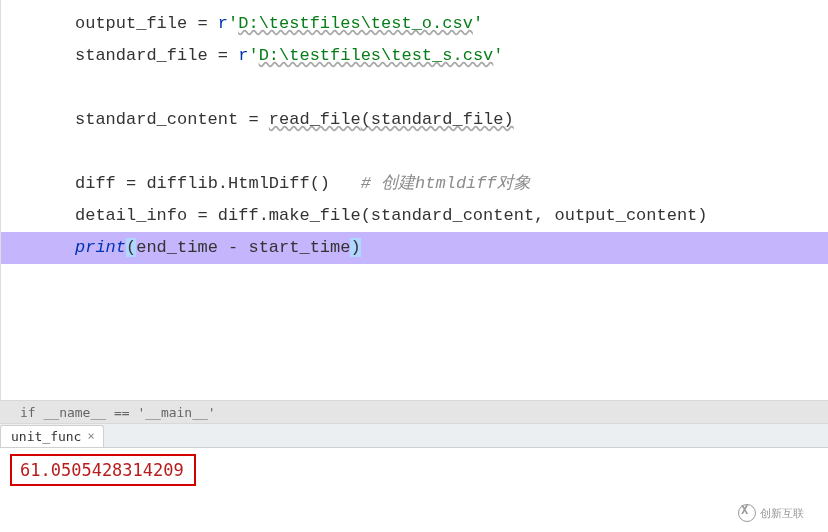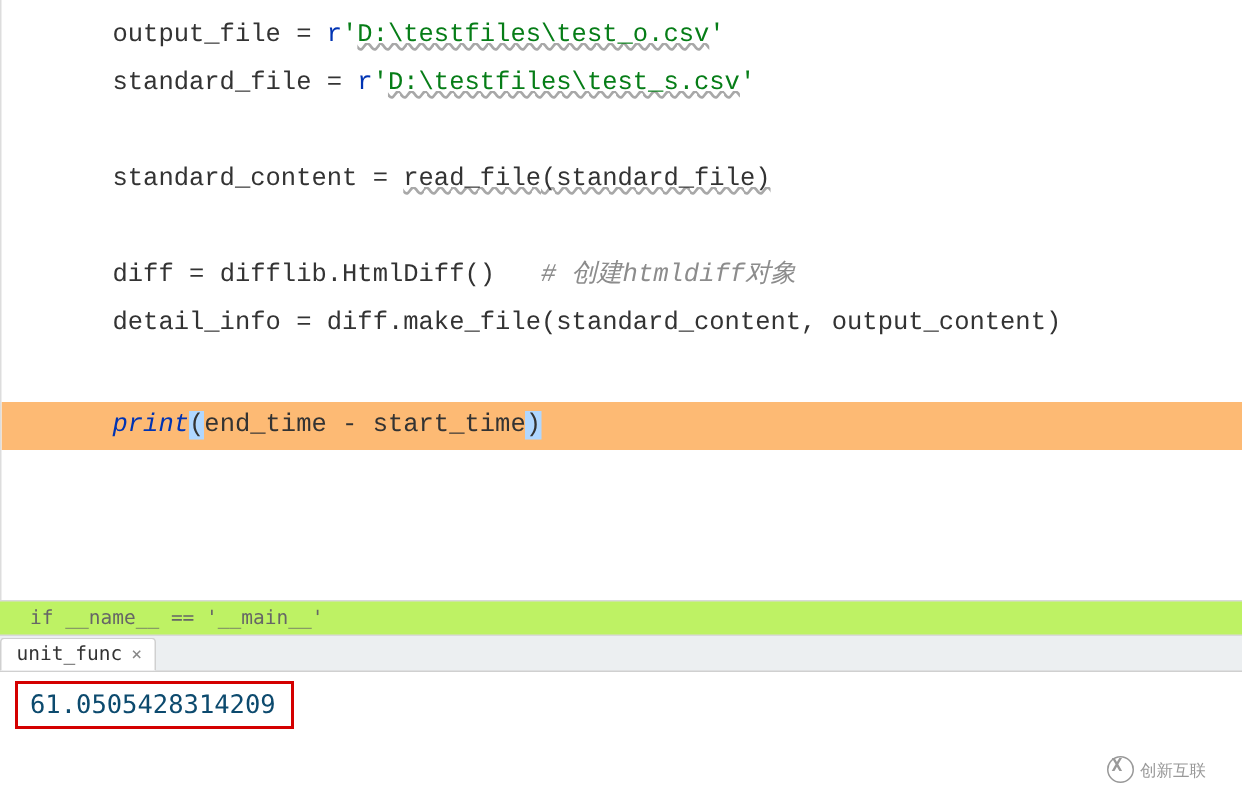--- a/index.html
+++ b/index.html
@@ -22,22 +22,21 @@
   .code-line {
     padding: 2px 0 2px 74px;
     white-space: pre;
     font-family: "Consolas", "Courier New", monospace;
     font-size: 17px;
     line-height: 28px;
     color: #333;
     position: relative;
   }
   .code-line.highlight {
-    background: #fdba74;
-    margin-top: 36px;
+    background: #c4b5fd;
   }
   .s-string { color: #067d17; }
   .s-rawprefix { color: #0033b3; }
   .s-comment { color: #8c8c8c; font-style: italic; }
   .s-builtin { color: #0033b3; font-style: italic; }
   .s-func { color: #333; }
   .s-ident { color: #333; }
   .s-punc { color: #333; }
   .s-sel {
     background: #b0d7ff;
@@ -45,21 +44,21 @@
   .wavy {
     text-decoration: underline wavy #a8a8a8;
     text-decoration-skip-ink: none;
   }
   .breadcrumb {
     font-size: 13px;
     color: #666;
     padding: 4px 10px 4px 20px;
     border-top: 1px solid #d9d9d9;
     border-bottom: 1px solid #d9d9d9;
-    background: #bef264;
+    background: #e5e5e5;
     height: 24px;
     display: flex;
     align-items: center;
   }
   .tab-bar {
     display: flex;
     background: #eceff1;
     border-bottom: 1px solid #d0d0d0;
     height: 24px;
     align-items: flex-end;
@@ -86,21 +85,21 @@
     height: 80px;
     padding: 6px 10px;
     position: relative;
   }
   .output-box {
     border: 2px solid #d40000;
     display: inline-block;
     padding: 4px 10px 4px 8px;
     font-family: "Consolas", monospace;
     font-size: 17px;
-    color: #0c4a6e;
+    color: #b91c1c;
   }
   .watermark {
     position: absolute;
     right: 24px;
     bottom: 6px;
     font-size: 11px;
     color: #999;
     display: flex;
     align-items: center;
     gap: 4px;

